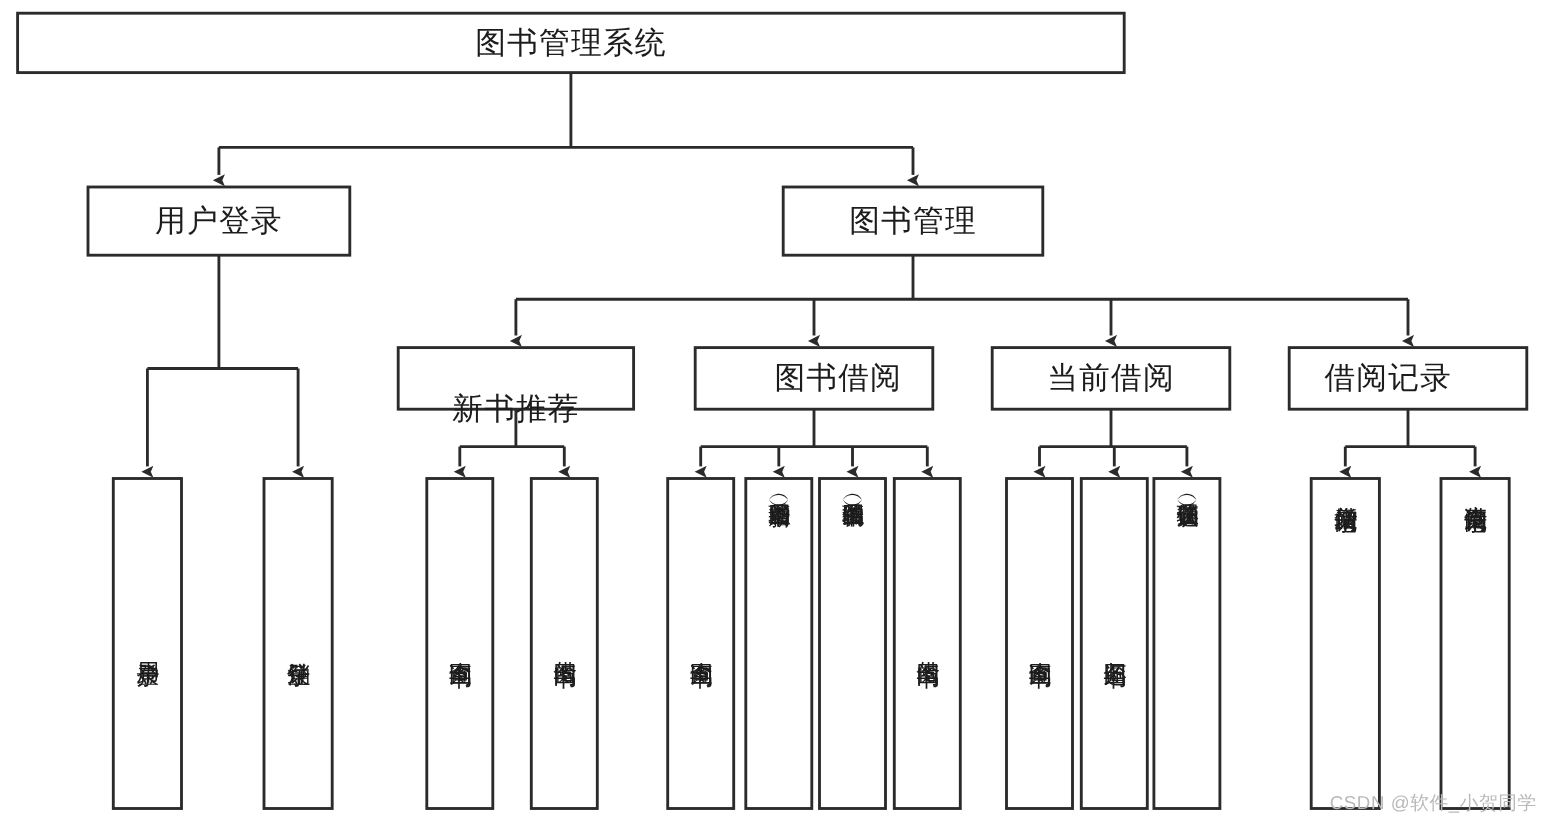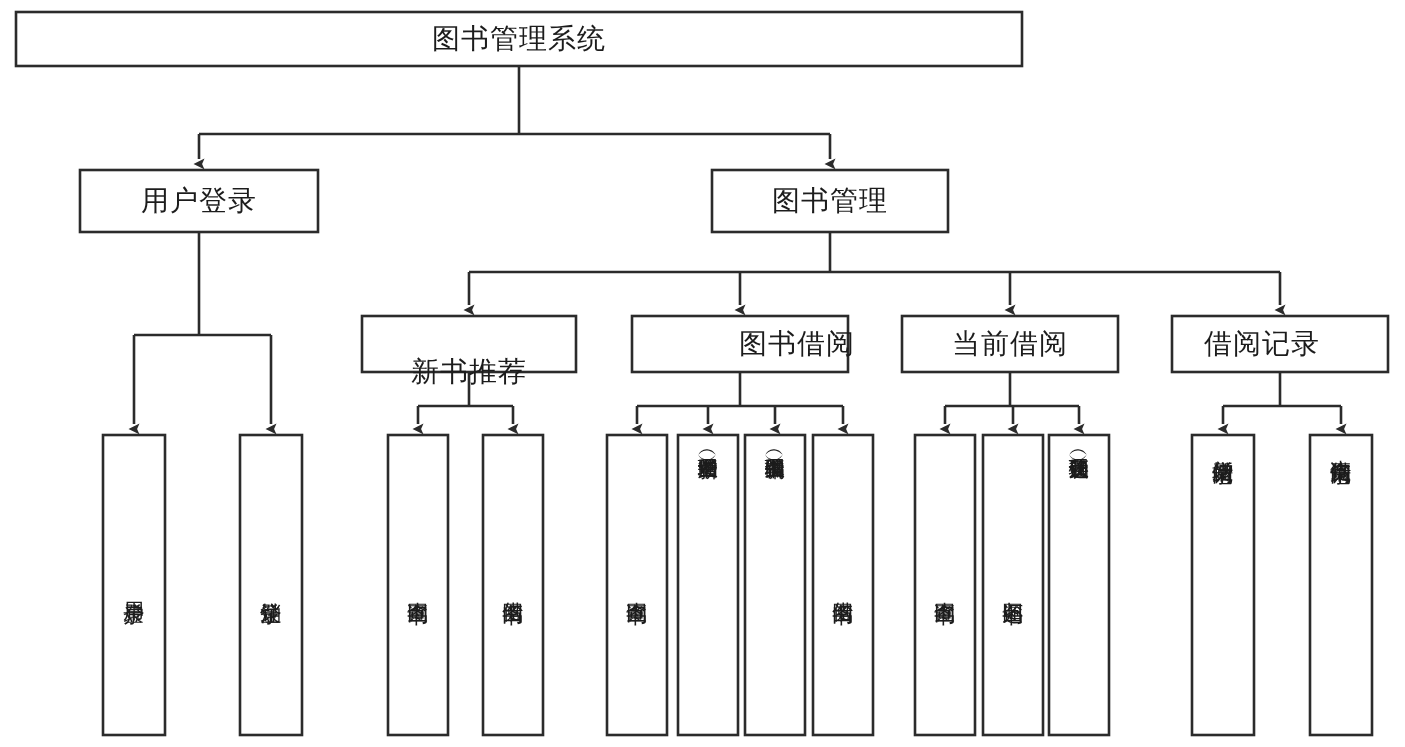--- a/index.html
+++ b/index.html
@@ -104,21 +104,21 @@
       </div>
       <div class="hlabel-holder" style="left: 80px; top: 170px; width: 238px; height: 62px;">
         <span class="hlabel">用户登录</span>
       </div>
       <div class="hlabel-holder" style="left: 712px; top: 170px; width: 236px; height: 62px;">
         <span class="hlabel">图书管理</span>
       </div>
       <div class="hlabel-holder" style="left: 362px; top: 316px; width: 214px; height: 56px; margin-top: 28px;">
         <span class="hlabel">新书推荐</span>
       </div>
-      <div class="hlabel-holder" style="left: 632px; top: 316px; width: 260px; height: 56px; margin-left: 35px;">
+      <div class="hlabel-holder" style="left: 632px; top: 316px; width: 260px; height: 56px;">
         <span class="hlabel">图书借阅</span>
       </div>
       <div class="hlabel-holder" style="left: 902px; top: 316px; width: 216px; height: 56px; border-radius: 20px;">
         <span class="hlabel">当前借阅</span>
       </div>
       <div class="hlabel-holder" style="left: 1136px; top: 316px; width: 252px; height: 56px;">
         <span class="hlabel">借阅记录</span>
       </div>
       <div class="vlabel-holder" style="left: 103px; top: 443px; width: 62px; height: 288px; align-items: center;">
         <span class="vlabel">用户登录</span>
@@ -154,13 +154,14 @@
         <span class="vlabel" style="font-size: 20px; letter-spacing: 0px;">确认归还（管理员）</span>
       </div>
       <div class="vlabel-holder" style="left: 1192px; top: 443px; width: 62px; height: 288px;">
         <span class="vlabel" style="font-size: 21px; letter-spacing: 1px;">新增借阅记录</span>
       </div>
       <div class="vlabel-holder" style="left: 1310px; top: 443px; width: 62px; height: 288px;">
         <span class="vlabel" style="font-size: 21px; letter-spacing: 1px;">查询借阅记录</span>
       </div>
     </div>
 
+  <div class="watermark">CSDN @软件_小贺同学</div>
 </div>
 
 </body></html>

